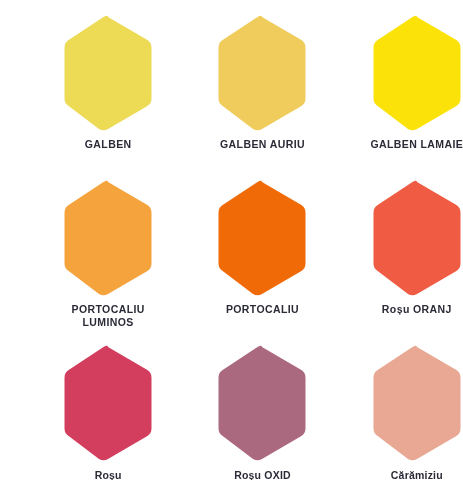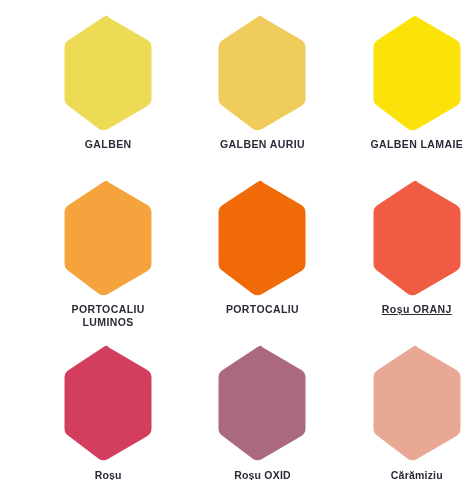--- a/index.html
+++ b/index.html
@@ -114,21 +114,21 @@
     </div>
     <div class="swatch-label" style="color: rgb(43, 43, 56);">PORTOCALIU</div>
   </div>
 
   <div class="swatch-cell row-2">
     <div class="hex-wrap">
       <svg class="hex" viewBox="0 0 98 118">
         <path d="M49 3 L88 25.75 Q92.5 28.4 92.5 33.6 L92.5 84.4 Q92.5 89.6 88 92.25 L49 115 Q44.5 117.6 40 115 L10 92.25 Q5.5 89.6 5.5 84.4 L5.5 33.6 Q5.5 28.4 10 25.75 L44.5 3 Q49 0.4 49 3 Z" fill="#ef5b43"></path>
       </svg>
     </div>
-    <div class="swatch-label" style="color: rgb(43, 43, 56); text-decoration: underline;">Roșu ORANJ</div>
+    <div class="swatch-label" style="color: rgb(43, 43, 56);">Roșu ORANJ</div>
   </div>
 
   <div class="swatch-cell row-3">
     <div class="hex-wrap">
       <svg class="hex" viewBox="0 0 98 118">
         <path d="M49 3 L88 25.75 Q92.5 28.4 92.5 33.6 L92.5 84.4 Q92.5 89.6 88 92.25 L49 115 Q44.5 117.6 40 115 L10 92.25 Q5.5 89.6 5.5 84.4 L5.5 33.6 Q5.5 28.4 10 25.75 L44.5 3 Q49 0.4 49 3 Z" fill="#d33e5e"></path>
       </svg>
     </div>
     <div class="swatch-label" style="color: rgb(43, 43, 56);">Roșu</div>
   </div>

